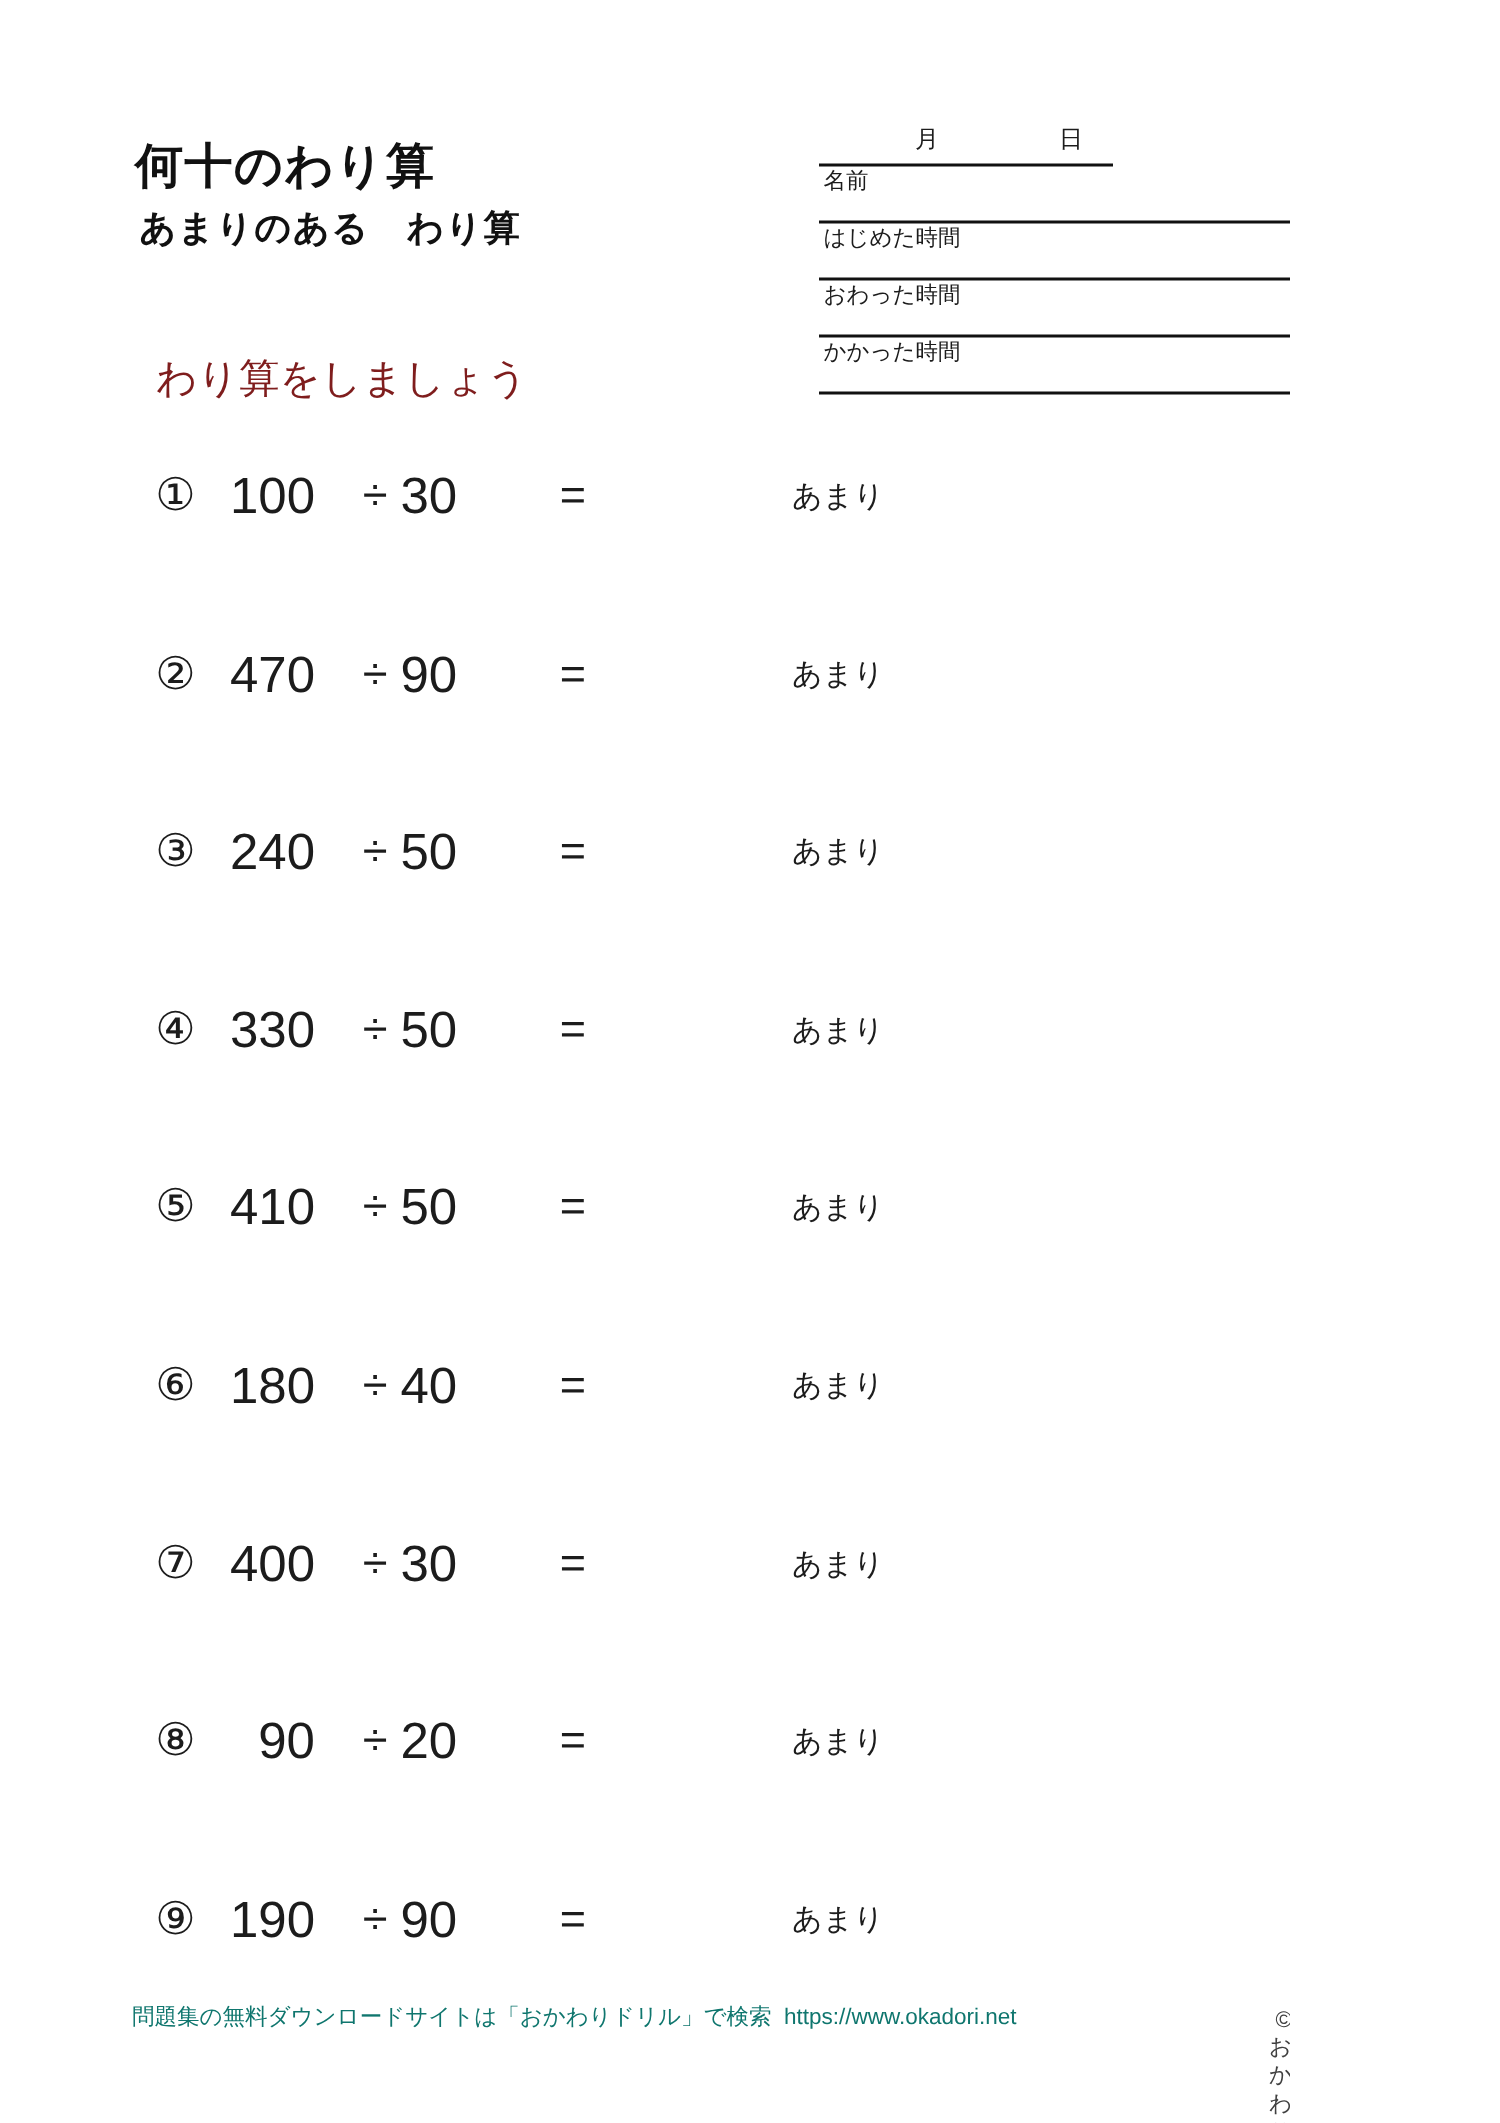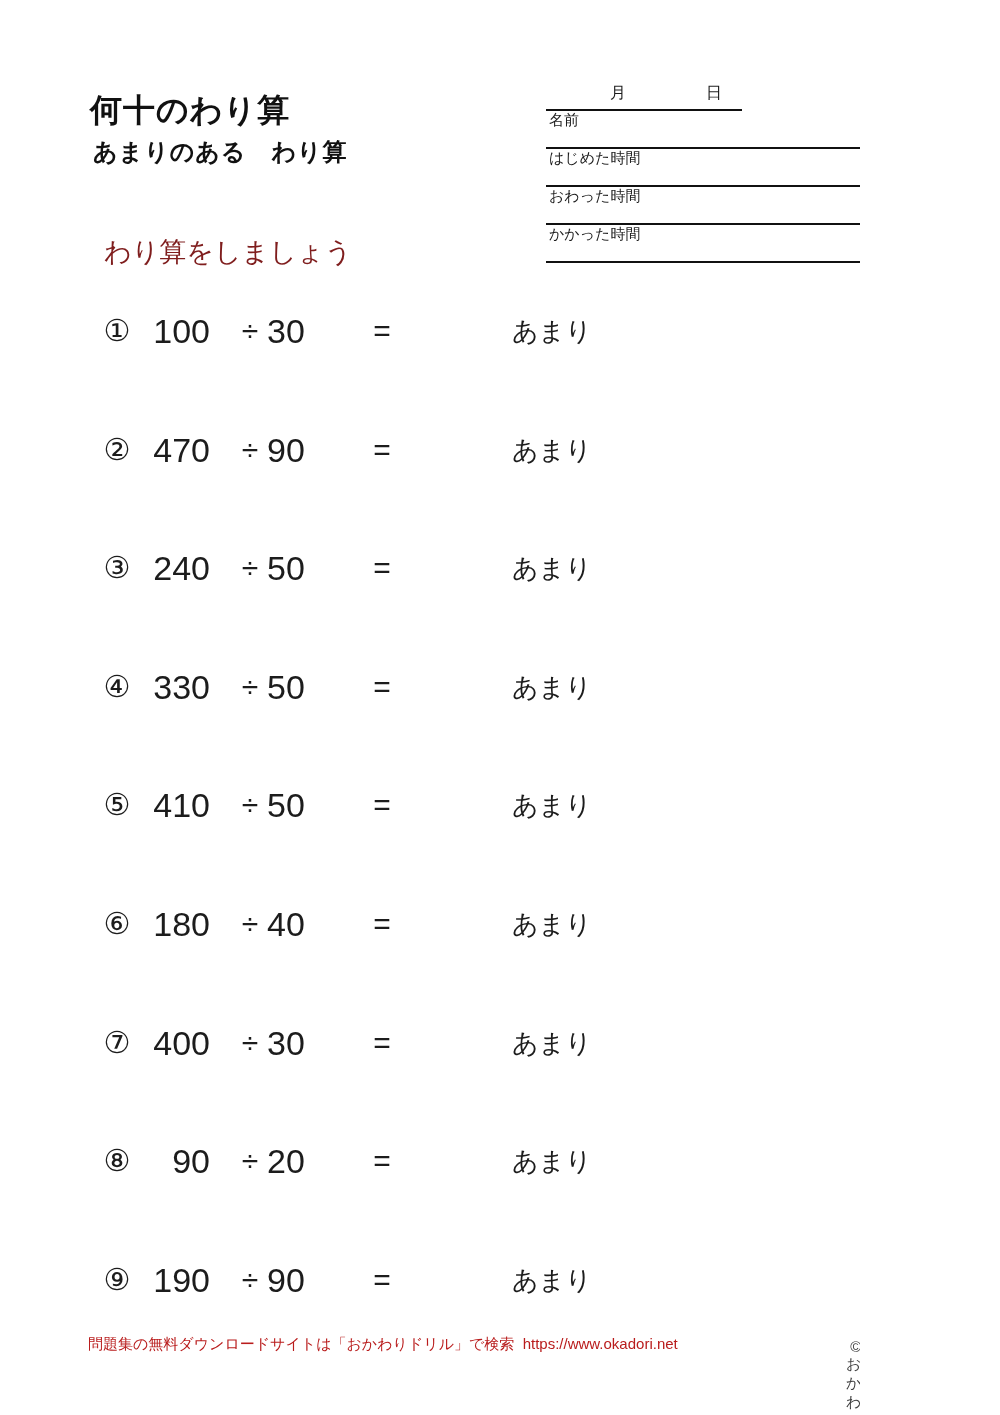--- a/index.html
+++ b/index.html
@@ -142,37 +142,37 @@
     font-size: 30px;
   }
   .quotient-blank {
     position: absolute;
     left: 410px;
     width: 95px;
     height: 50px;
   }
   .amari {
     position: absolute;
-    left: 512px;
-    font-size: 26px;
+    left: 528px;
+    font-size: 20px;
   }
   .remainder-blank {
     position: absolute;
     left: 585px;
     width: 110px;
     height: 50px;
   }
 
   
   .footer-left {
     position: absolute;
     left: 88px;
     top: 1335px;
     font-size: 15px;
-    color: #b91c1c;
+    color: #0f766e;
     white-space: pre;
   }
   .footer-right {
     position: absolute;
     left: 846px;
     top: 1338px;
     font-size: 15px;
     color: #404040;
     text-align: right;
   }

